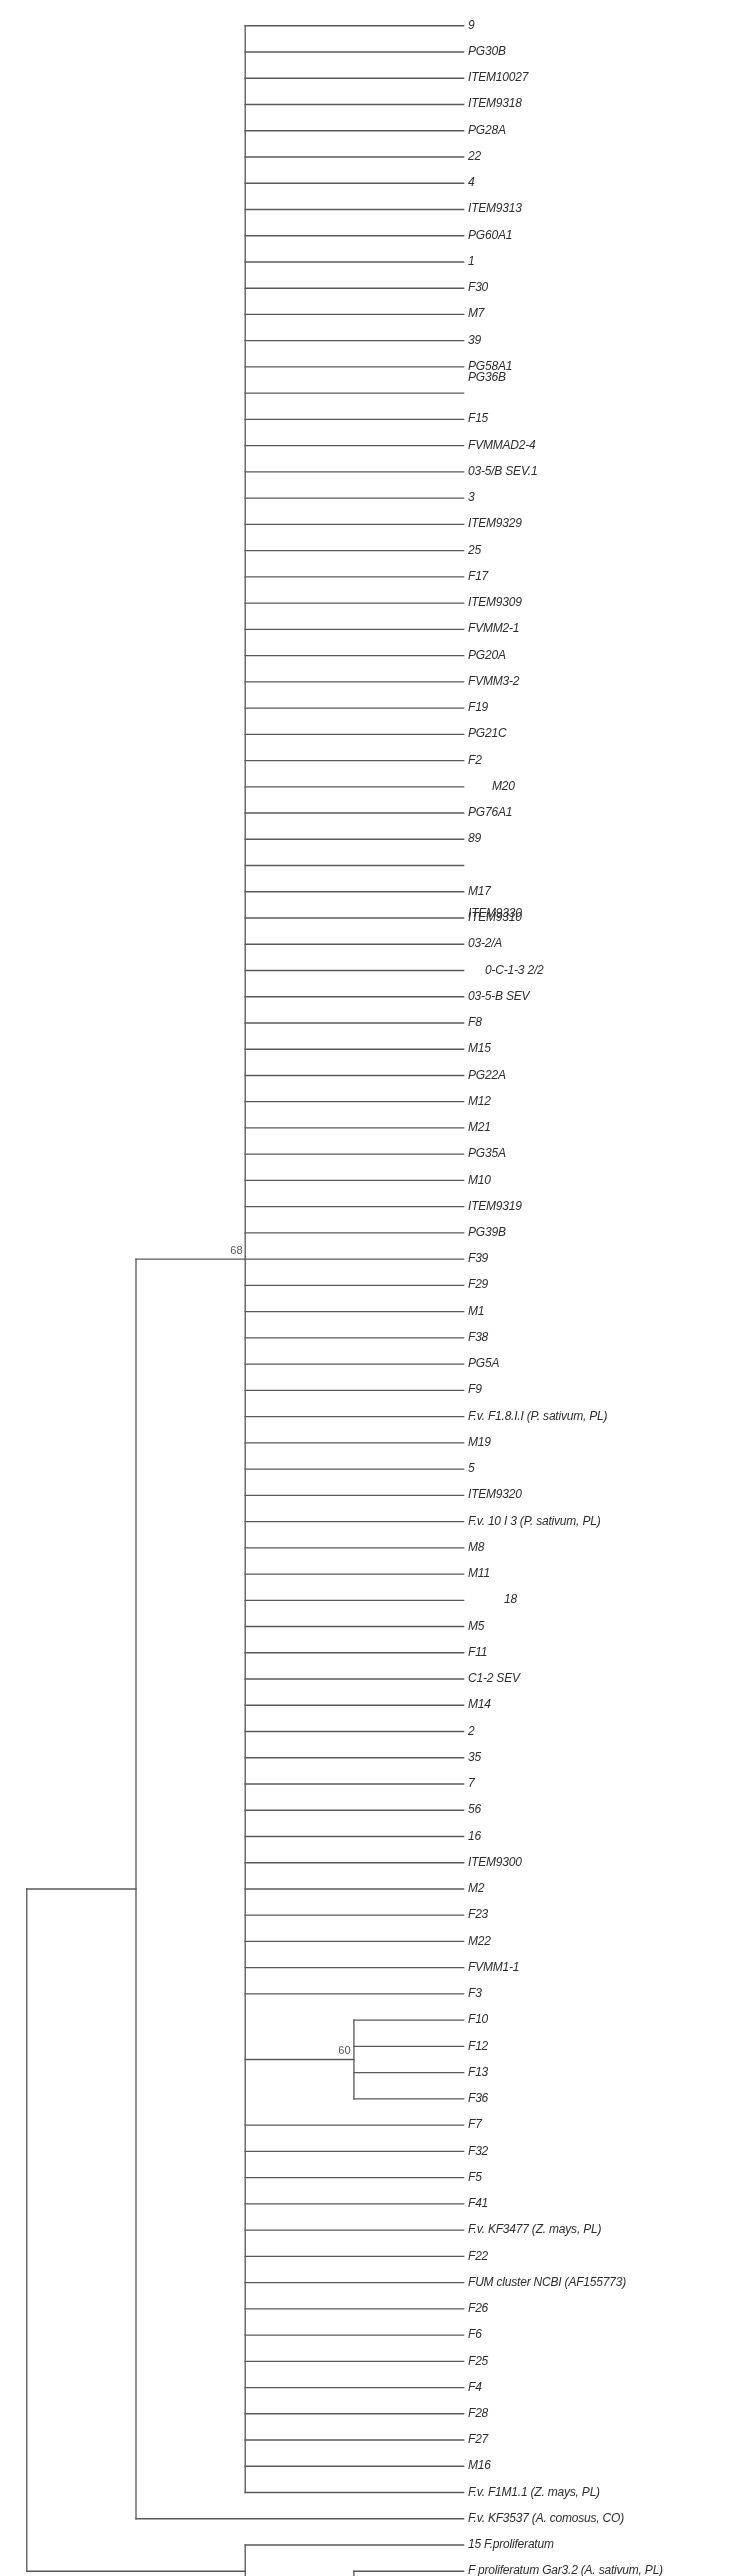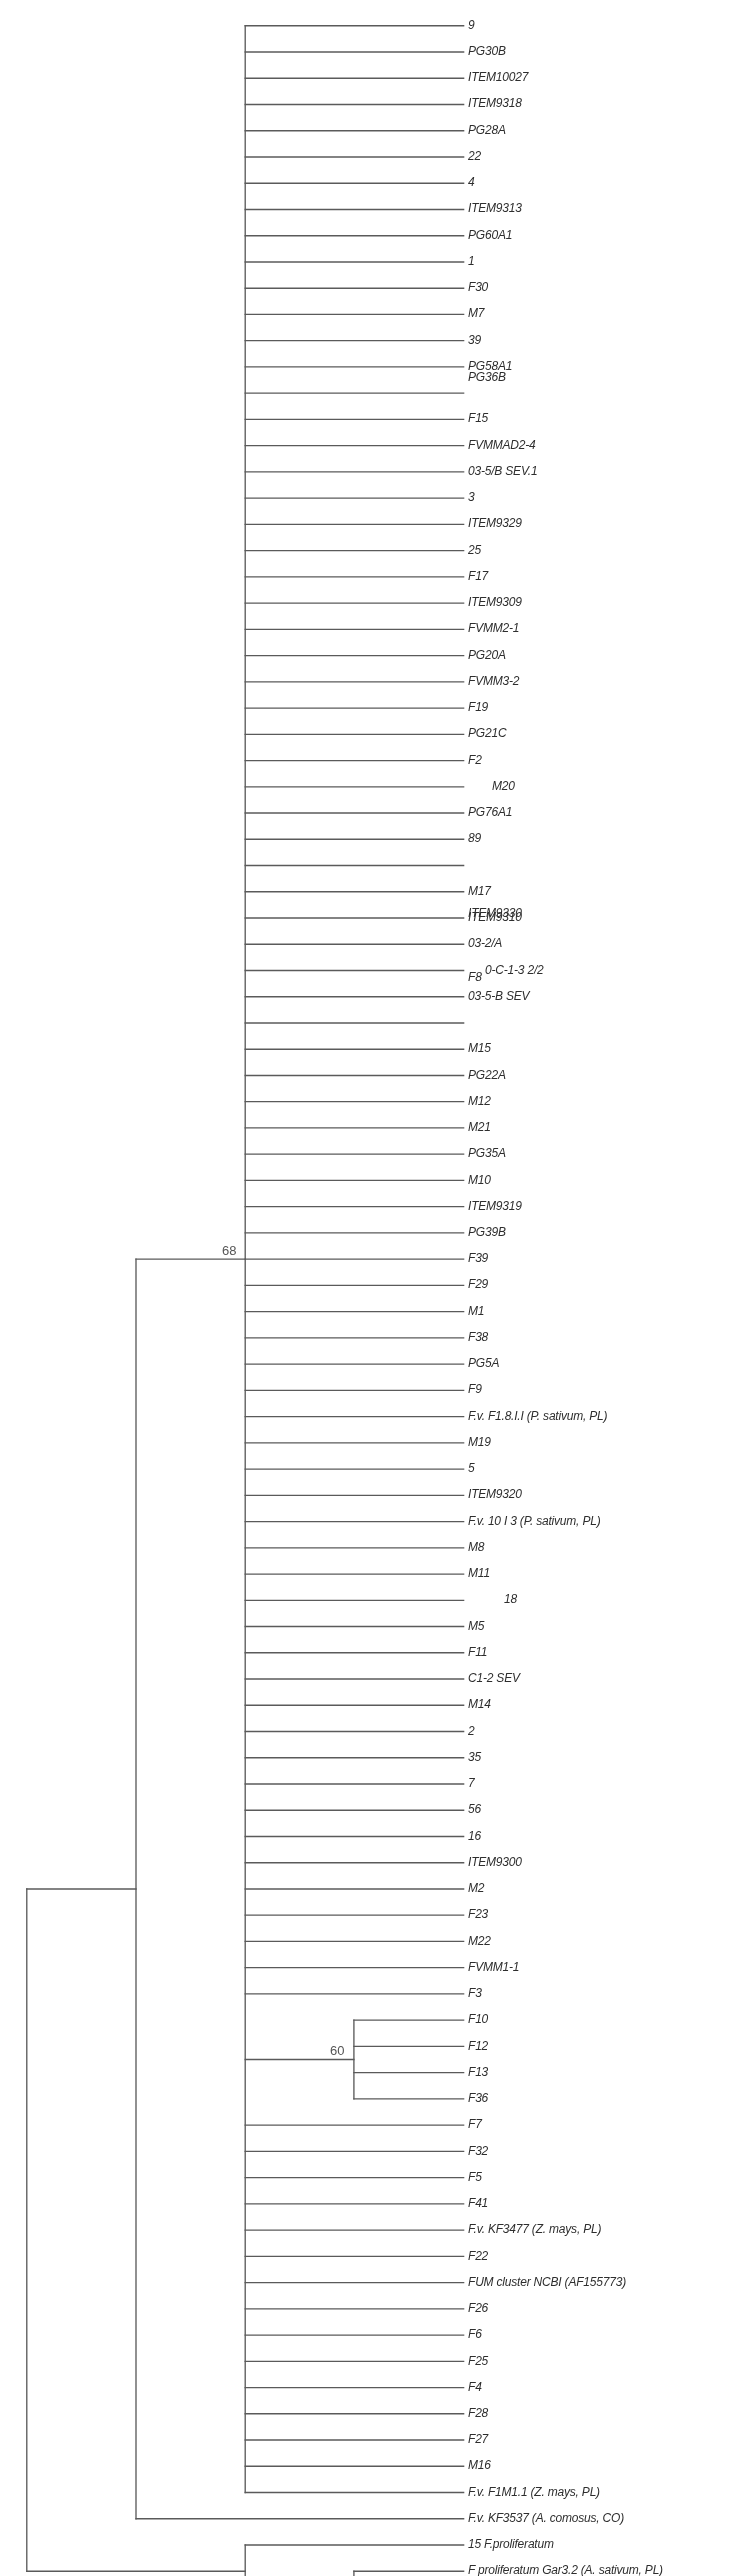--- a/index.html
+++ b/index.html
@@ -17,23 +17,24 @@
     font-family: "Liberation Sans", sans-serif;
     font-style: italic;
     font-size: 12px;
     letter-spacing: -0.2px;
     color: #2e2e2e;
     pointer-events: auto;
   }
   .support {
     position: absolute;
     font-family: "Liberation Sans", sans-serif;
-    font-size: 13px;
+    font-size: 11px;
     color: #555555;
     line-height: 11.3px;
+    text-align: right;
     width: 20.6px;
   }
 </style>
 </head>
 <body>
 
 <svg id="tree" xmlns="http://www.w3.org/2000/svg" width="731" height="2650" viewBox="0 0 1419 5144">
   <g id="branches">
       <line x1="476" y1="50" x2="900" y2="50" class="branch"></line>
       <line x1="476" y1="100.94" x2="900" y2="100.94" class="branch"></line>
@@ -182,21 +183,21 @@
     <div class="leaf" style="top: 761px;">F2</div>
     <div class="leaf" style="top: 787px; margin-left: 24px;">M20</div>
     <div class="leaf" style="top: 813px;">PG76A1</div>
     <div class="leaf" style="top: 839px;">89</div>
     <div class="leaf" style="top: 866px; margin-top: 40px;">ITEM9330</div>
     <div class="leaf" style="top: 892px;">M17</div>
     <div class="leaf" style="top: 918px;">ITEM9310</div>
     <div class="leaf" style="top: 944px; text-align: right;">03-2/A</div>
     <div class="leaf" style="top: 971px; margin-left: 17px;">0-C-1-3 2/2</div>
     <div class="leaf" style="top: 997px;">03-5-B SEV</div>
-    <div class="leaf" style="top: 978px; text-align: center;">F8</div>
+    <div class="leaf" style="top: 1023px; text-align: center;">F8</div>
     <div class="leaf" style="top: 1049px;">M15</div>
     <div class="leaf" style="top: 1076px;">PG22A</div>
     <div class="leaf" style="top: 1102px;">M12</div>
     <div class="leaf" style="top: 1128px;">M21</div>
     <div class="leaf" style="top: 1154px;">PG35A</div>
     <div class="leaf" style="top: 1181px;">M10</div>
     <div class="leaf" style="top: 1207px;">ITEM9319</div>
     <div class="leaf" style="top: 1233px;">PG39B</div>
     <div class="leaf" style="top: 1259px;">F39</div>
     <div class="leaf" style="top: 1285px;">F29</div>

